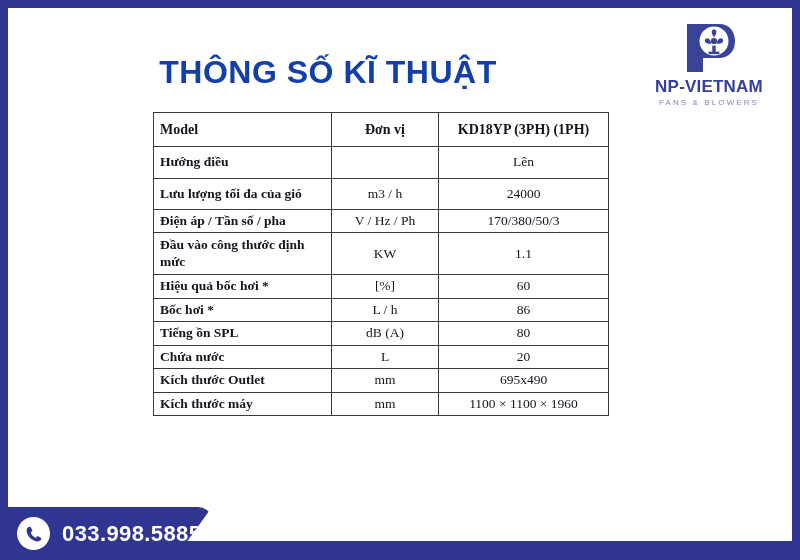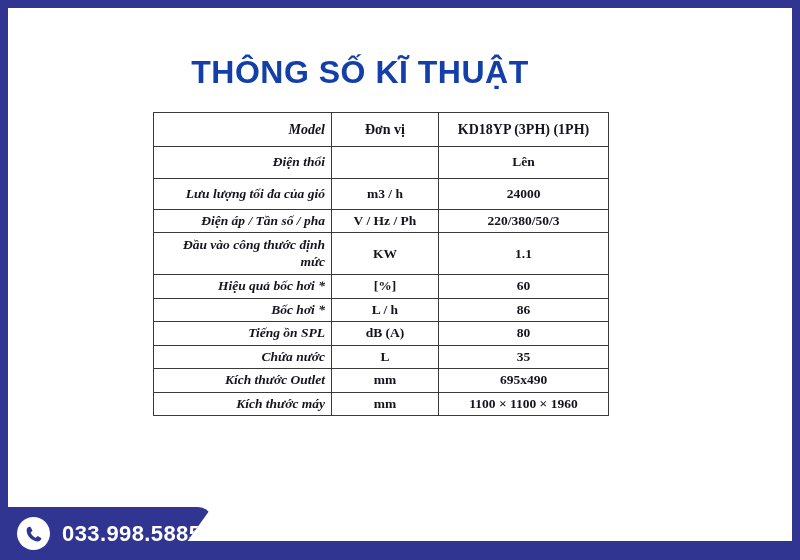--- a/index.html
+++ b/index.html
@@ -66,21 +66,20 @@
     position: absolute;
     left: 0;
     top: 46px;
     width: 640px;
     text-align: center;
     font-size: 32px;
     font-weight: bold;
     color: #123fa8;
     letter-spacing: 0.5px;
     white-space: nowrap;
-    margin-left: 32px;
   }
 
   
   #spec-table-wrap {
     position: absolute;
     left: 145px;
     top: 104px;
     width: 455px;
   }
   table.spec {
@@ -97,27 +96,26 @@
   table.spec td {
     border: 1px solid #3a3a3a;
     padding: 3px 6px;
     font-size: 13.5px;
     color: #14141e;
     vertical-align: middle;
     line-height: 1.22;
   }
   table.spec td.param {
     font-weight: bold;
-    text-align: right;
-    font-style: italic;
+    text-align: left;
   }
   table.spec td.unit,
   table.spec td.value {
     text-align: center;
-    font-weight: bold;
+    font-weight: normal;
   }
   table.spec tr.head td {
     font-weight: bold;
     font-size: 14px;
     padding-top: 8px;
     padding-bottom: 8px;
   }
   table.spec tr.head td.unit,
   table.spec tr.head td.value { font-weight: bold; margin-top: 47px; }
   table.spec tr.tall td {
@@ -163,53 +161,69 @@
     margin-left: 12px;
     white-space: nowrap;
   }
 </style>
 </head>
 <body>
 
 <div id="page">
   <div id="canvas">
 
+    <div id="logo-block">
+      <svg id="logo-mark" viewBox="0 0 56 52" aria-hidden="true">
+        <path d="M6 2 H38 C48 2 54 9 54 19 C54 29 48 36 38 36 H22 V50 H6 Z" fill="#3a4496"></path>
+        <circle cx="33" cy="19" r="14.5" fill="#ffffff"></circle>
+        <g fill="#3a4496">
+          <circle cx="33" cy="19" r="3.1"></circle>
+          <path d="M33 15.2 C30.6 12.2 30.2 9.4 31.4 8.1 C32.6 6.8 33.6 6.8 34.8 8.1 C36 9.4 35.5 12.2 33 15.2 Z"></path>
+          <path d="M30.4 21.6 C26.7 22.3 24.2 21.1 23.9 19.3 C23.6 17.6 24.1 16.7 25.8 16.4 C27.6 16.1 29.7 18 30.4 21.6 Z"></path>
+          <path d="M35.6 21.6 C36.3 18 38.4 16.1 40.2 16.4 C41.9 16.7 42.4 17.6 42.1 19.3 C41.8 21.1 39.3 22.3 35.6 21.6 Z"></path>
+          <path d="M31.3 23.6 H34.7 V30.3 H31.3 Z"></path>
+          <path d="M27.6 29.6 H38.4 V32.1 H27.6 Z"></path>
+        </g>
+      </svg>
+      <div id="logo-name">NP-VIETNAM</div>
+      <div id="logo-tagline">FANS &amp; BLOWERS</div>
+    </div>
 
     <div id="title">THÔNG SỐ KĨ THUẬT</div>
 
     <div id="spec-table-wrap">
       <table class="spec">
         <colgroup>
           <col class="c-param">
             <col class="c-unit">
             <col class="c-value">
         </colgroup>
         <tbody>
           <tr class="head">
             <td class="param">Model</td>
             <td class="unit">Đơn vị</td>
             <td class="value">KD18YP (3PH) (1PH)</td>
           </tr>
 
           <tr class="tall">
-            <td class="param">Điện thổi</td>
+            <td class="param">Hướng điều</td>
             <td class="unit"></td>
             <td class="value">Lên</td>
           </tr>
 
           <tr class="tall">
             <td class="param">Lưu lượng tối đa của gió</td>
             <td class="unit">m3 / h</td>
             <td class="value">24000</td>
           </tr>
 
           <tr>
             <td class="param">Điện áp / Tần số / pha</td>
             <td class="unit">V / Hz / Ph</td>
-            <td class="value">220/380/50/3</td>
+            <td class="value">170/380/50/3</td>
           </tr>
 
           <tr class="twoline">
             <td class="param">Đầu vào công thước định mức</td>
             <td class="unit">KW</td>
             <td class="value">1.1</td>
           </tr>
 
 
           <tr>
@@ -226,21 +240,21 @@
 
           <tr>
             <td class="param">Tiếng ồn SPL</td>
             <td class="unit">dB (A)</td>
             <td class="value">80</td>
           </tr>
 
           <tr>
             <td class="param">Chứa nước</td>
             <td class="unit">L</td>
-            <td class="value">35</td>
+            <td class="value">20</td>
           </tr>
 
           <tr>
             <td class="param">Kích thước Outlet</td>
             <td class="unit">mm</td>
             <td class="value">695x490</td>
           </tr>
 
           <tr>
             <td class="param">Kích thước máy</td>

